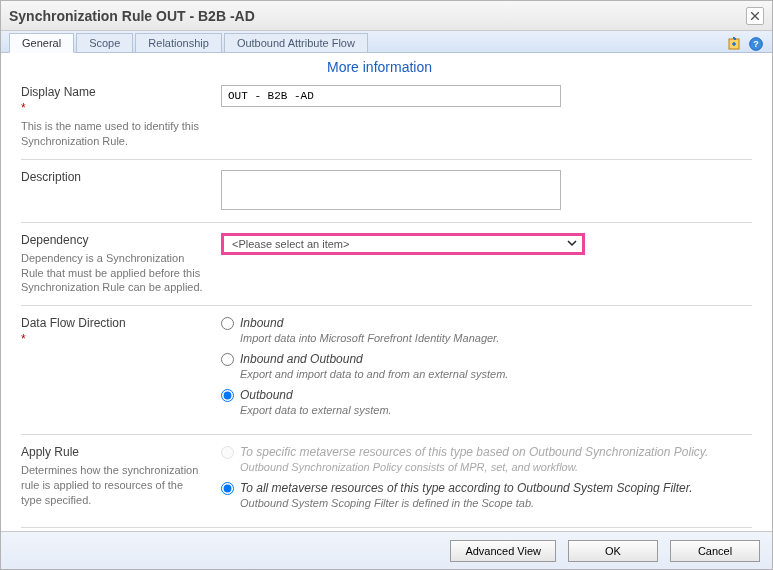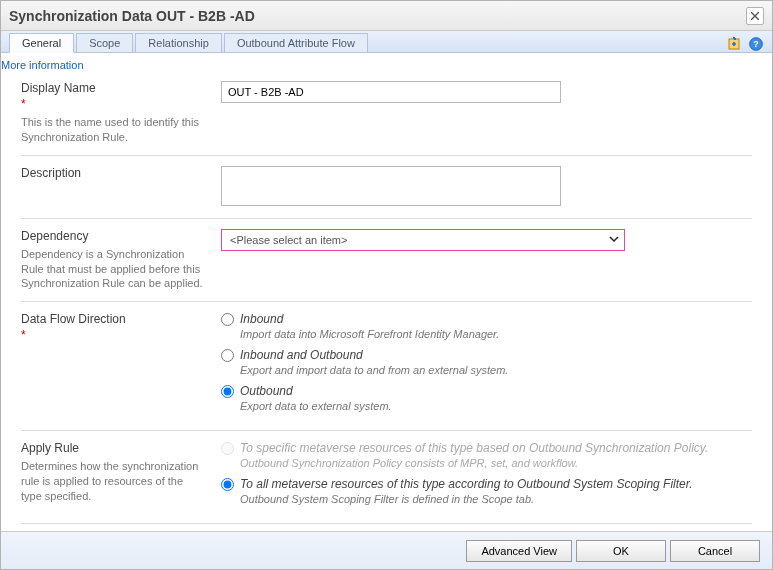--- a/index.html
+++ b/index.html
@@ -66,23 +66,23 @@
   .tab.active {
     background: #fafcff;
     color: #333;
     border-bottom: 1px solid #fafcff;
     margin-bottom: -1px;
     z-index: 2;
   }
   .tabstrip .right { margin-left: auto; display: flex; align-items: center; gap: 6px; }
   .icon-btn { display: inline-flex; align-items: center; justify-content: center; width:16px; height:16px; cursor: pointer; }
   .more-info-bar {
-    text-align: left;
+    text-align: center;
     padding: 6px 14px 0 0;
-    font-size: 11px;
+    font-size: 14px;
   }
   .more-info-bar a { color: #1a5ec0; text-decoration: none; cursor: pointer; }
   .content {
     flex: 1;
     overflow: auto;
     padding: 0 20px 0 20px;
   }
   .section {
     display: flex;
     padding: 10px 0;
@@ -107,35 +107,35 @@
     color: #777;
     line-height: 1.35;
     margin-top: 4px;
   }
   .text-input {
     width: 340px;
     height: 22px;
     border: 1px solid #b7b7b7;
     padding: 2px 6px;
     font-size: 11px;
-    font-family: Liberation Sans, sans-serif;
+    font-family: Liberation Mono, monospace;
   }
   .textarea {
     width: 340px;
     height: 40px;
     border: 1px solid #b7b7b7;
     padding: 4px 6px;
     font-size: 11px;
     font-family: inherit;
     resize: none;
   }
   .select-wrap {
-    width: 404px;
+    width: 364px;
     height: 22px;
-    border: 1px solid #ec4899;
+    border: 3px solid #ec4899;
     display: flex;
     align-items: center;
     padding: 0 4px 0 8px;
     font-size: 11px;
     color: #555;
     background: #fff;
     cursor: pointer;
     justify-content: space-between;
   }
   .select-wrap .chev { font-size: 11px; }
@@ -148,41 +148,41 @@
   .radio-row.disabled input[type=radio] { opacity: .6; }
   .req-note { color: #c00000; font-size: 11px; padding: 6px 0 8px 4px; }
   .footer {
     height: 38px;
     border-top: 1px solid #c9c9c9;
     background: linear-gradient(#f0f4fb, #e5ecf7);
     display: flex;
     align-items: center;
     justify-content: flex-end;
     padding: 0 12px;
-    gap: 4px;
+    gap: 12px;
   }
   .btn {
     min-width: 90px;
     height: 22px;
     border: 1px solid #9a9a9a;
     background: linear-gradient(#fdfdfd, #e6e6e6);
     font-size: 11px;
     text-align: center;
     padding: 2px 14px;
     cursor: pointer;
     white-space: nowrap;
   }
 </style>
 </head>
 <body>
 
 <div class="window">
 
   <div class="titlebar">
-    <div class="title">Synchronization Data OUT - B2B -AD</div>
+    <div class="title">Synchronization Rule OUT - B2B -AD</div>
     <div class="close-btn" title="Close">
       <svg width="8" height="8" viewBox="0 0 8 8">
           <path d="M0 0 L8 8 M8 0 L0 8" stroke="#555" stroke-width="1.4"></path>
         </svg>
     </div>
   </div>
 
   <div class="tabstrip">
     <div class="tabs">
       <div class="tab active">General</div>

